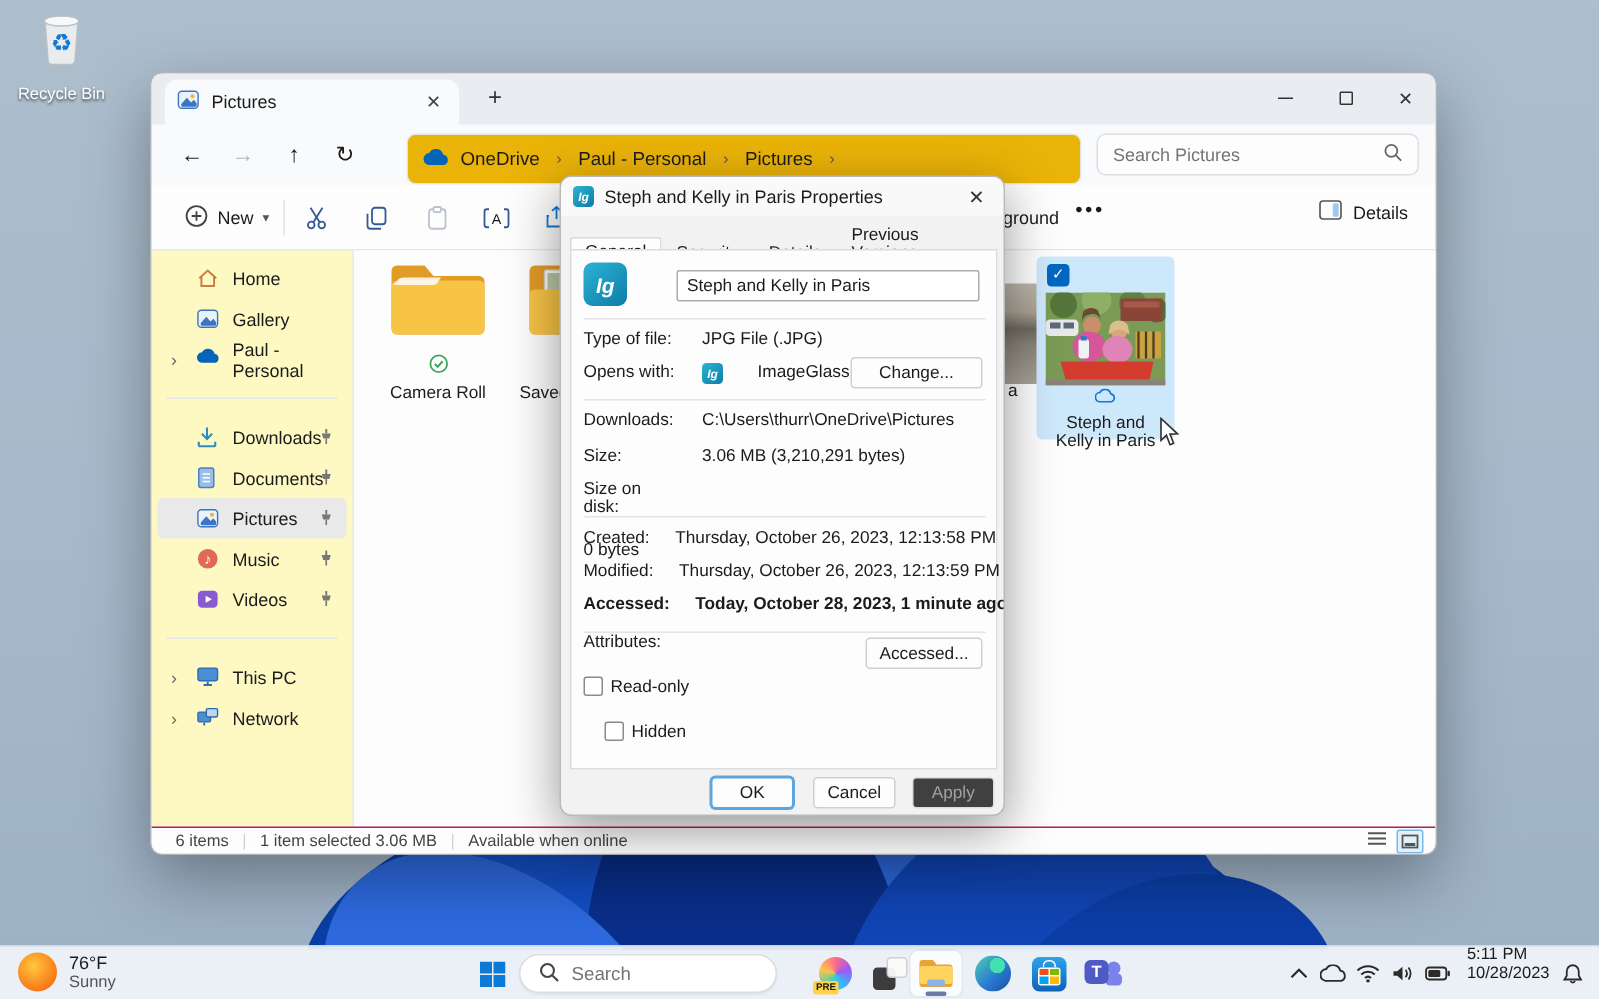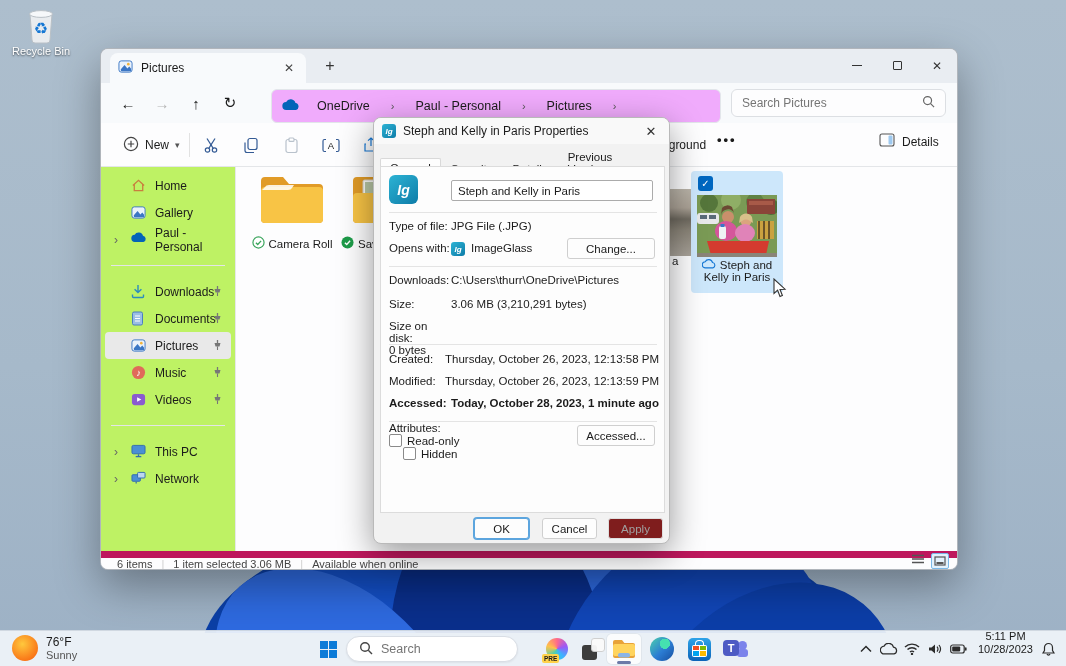--- a/index.html
+++ b/index.html
@@ -5,64 +5,64 @@
   * { margin:0; padding:0; box-sizing:border-box; }
   html,body { width:1066px; height:666px; overflow:hidden; }
   body { font-family:"Liberation Sans", sans-serif; font-size:12px; color:#1b1b1b; }
   .abs { position:absolute; }
   #screen { position:relative; width:1066px; height:666px; overflow:hidden;
             background:linear-gradient(180deg,#adbecd 0%,#a6b9ca 55%,#9db1c5 100%); }
 
   
   #bloom { left:170px; top:468px; width:720px; height:165px; z-index:1; }
   #recycle-bin { left:8px; top:6px; width:66px; text-align:center; z-index:2; }
-  #recycle-bin .rb-label { color:#fff; font-size:11px; text-shadow:0 1px 2px rgba(0,0,0,.65); margin-top:1px; }
+  #recycle-bin .rb-label { color:#fff; font-size:11px; text-shadow:0 1px 2px rgba(0,0,0,.65); margin-top:13px; }
 
   
   #explorer { left:100px; top:48px; width:858px; height:522px; z-index:10;
               border-radius:8px; background:#eef1f5; box-shadow:0 16px 44px rgba(0,0,0,.35);
               border:1px solid rgba(60,70,80,.35); overflow:hidden; }
   .tabstrip { position:absolute; left:0; top:0; width:100%; height:34px; background:#e9edf2; }
   .tab { position:absolute; left:9px; top:4px; width:196px; height:30px; background:#f8fafc;
          border-radius:8px 8px 0 0; display:flex; align-items:center; padding:0 8px; gap:8px; }
   .tab-title { font-size:12px; flex:1; }
   .tab-close { font-size:12px; color:#444; width:18px; height:18px; line-height:18px; text-align:center; border-radius:4px; }
   .tab-new { position:absolute; left:218px; top:8px; font-size:16px; color:#333; width:22px; text-align:center; }
   .wc { position:absolute; top:0; width:40px; height:33px; display:flex; align-items:center; justify-content:center; color:#333; }
   .navbar { position:absolute; left:0; top:34px; width:100%; height:40px; background:#f8fafc; display:flex; align-items:center; }
   .nav-ico { width:34px; text-align:center; font-size:15px; color:#1b1b1b; }
   .nav-ico.disabled { color:#b5b5b5; }
-  .addrbar { position:absolute; left:170px; top:40px; width:450px; height:28px; background:#f0abfc;
-             border:1px solid #e2e6ea; border-radius:6px; display:flex; align-items:center; padding:16px 10px; gap:17px; font-size:12.5px; }
+  .addrbar { position:absolute; left:170px; top:40px; width:450px; height:28px; background:#eab308;
+             border:1px solid #e2e6ea; border-radius:6px; display:flex; align-items:center; padding:16px 10px; gap:7px; font-size:12.5px; }
   .crumb-sep { color:#555; font-size:11px; padding:0 4px; }
   .searchbox { position:absolute; left:630px; top:40px; width:215px; height:28px; background:#fdfdfe;
                border:1px solid #dcdfe3; border-radius:6px; display:flex; align-items:center; padding:0 10px; }
   .searchbox input { border:none; outline:none; flex:1; font-size:12px; color:#ef4444; background:transparent; font-family:"Liberation Sans",sans-serif; }
   .toolbar { position:absolute; left:0; top:74px; width:100%; height:44px; background:#fdfdfe; border-bottom:1px solid #e4e6e9; }
   .tb-new { position:absolute; left:14px; top:9px; height:26px; display:flex; align-items:center; gap:6px; padding:0 8px; border-radius:4px; }
   .tb-divider { position:absolute; left:88px; top:10px; width:1px; height:24px; background:#e2e2e2; }
   .tb-ico { position:absolute; top:11px; width:32px; height:22px; display:flex; align-items:center; justify-content:center; }
   .tb-right-label { position:absolute; left:505px; top:15px; font-size:12px; color:#1b1b1b; white-space:nowrap; }
   .tb-dots { position:absolute; left:616px; top:9px; font-size:13px; letter-spacing:2px; font-weight:bold; color:#1b1b1b; }
   .tb-details { position:absolute; left:778px; top:10px; display:flex; align-items:center; gap:7px; font-size:12px; }
-  .sidebar { position:absolute; left:0; top:118px; width:135px; height:384px; background:#bef264; border-right:1px solid #e6e8ea; padding-top:5px; }
+  .sidebar { position:absolute; left:0; top:118px; width:135px; height:384px; background:#fef9c3; border-right:1px solid #e6e8ea; padding-top:5px; }
   .sb-item { height:27px; display:flex; align-items:center; padding-left:28px; position:relative; margin:0 4px; border-radius:4px; font-size:12px; }
   .sb-item.expandable { padding-left:28px; }
   .sb-chev { position:absolute; left:9px; color:#666; font-size:12px; }
   .sb-ico { position:absolute; left:26px; width:16px; height:16px; }
   .sb-item .sb-label { margin-left:22px; }
   .sb-item.selected { background:#e9e9e9; }
   .sb-pin { position:absolute; right:8px; top:7px; }
   .sb-div { height:1px; background:#e3e5e7; margin:12px 10px; }
   .content { position:absolute; left:135px; top:118px; width:723px; height:384px; background:#fdfdfe; }
-  .tile-label { font-size:11.5px; color:#1b1b1b; display:flex; align-items:center; justify-content:center; gap:4px; }
+  .tile-label { font-size:11.5px; color:#1b1b1b; display:flex; align-items:center; justify-content:center; gap:4px;flex-direction:column; }
   .sel-tile { position:absolute; left:455px; top:4px; width:92px; height:122px; background:#cde7fb; border-radius:4px; }
   .checkbox-badge { position:absolute; left:7px; top:5px; width:15px; height:15px; background:#0067c0; border-radius:3px;
                     color:#fff; font-size:10px; line-height:15px; text-align:center; }
-  .statusbar { position:absolute; left:0; top:502px; width:100%; height:19px; background:#fdfdfe; border-top:7px solid #be185d;
+  .statusbar { position:absolute; left:0; top:502px; width:100%; height:19px; background:#fdfdfe; border-top:1px solid #be185d;
                display:flex; align-items:center; font-size:11px; color:#444; padding-left:16px; }
   .sb-sep { color:#d0d0d0; margin:0 9px; }
   .view-icons { position:absolute; right:8px; top:502px; height:19px; display:flex; align-items:center; gap:6px; }
   .thumb-view { width:18px; height:16px; border:1px solid #7ab8e8; background:#e3f1fc; border-radius:2px; display:flex; align-items:center; justify-content:center; }
 
   
   #dialog { left:373px; top:117px; width:297px; height:427px; z-index:20; background:#f2f2f2;
             border-radius:8px; border:1px solid #b9b9b9; box-shadow:0 10px 34px rgba(0,0,0,.4); overflow:hidden; }
   .dlg-titlebar { position:absolute; left:0; top:0; width:100%; height:26px; background:#f9f9f9;
                   display:flex; align-items:center; padding:0 8px; gap:7px; }
@@ -70,47 +70,47 @@
   .dlg-close { width:20px; text-align:center; color:#333; font-size:13px; }
   .dlg-tabs { position:absolute; left:6px; top:29px; display:flex; align-items:flex-end; }
   .dlg-tab { font-size:11.5px; padding:3px 9px 4px 9px; color:#1b1b1b; border:1px solid transparent; }
   .dlg-tab.active { background:#fdfdfd; border:1px solid #d9d9d9; border-bottom:none; border-radius:2px 2px 0 0; padding-bottom:6px; }
   .dlg-page { position:absolute; left:6px; top:48px; width:285px; height:347px; background:#fdfdfd; border:1px solid #dcdcdc; }
   .ig-icon { border-radius:6px; background:linear-gradient(140deg,#2cb3d4,#0e7ca8); color:#fff; font-weight:bold;
              font-style:italic; display:flex; align-items:center; justify-content:center; }
   .fn-input { position:absolute; left:70px; top:13px; width:202px; height:21px; border:1px solid #ababab; border-radius:2px;
               font-size:11.5px; padding:0 6px; color:#1b1b1b; font-family:"Liberation Sans",sans-serif; background:#fff; }
   .dsep { position:absolute; left:8px; width:268px; height:1px; background:#e4e4e4; }
-  .drow { position:absolute; left:8px; width:270px; height:15px; font-size:11.5px; display:flex; }
+  .drow { position:absolute; left:8px; width:270px; height:15px; font-size:11.5px; display:flex;gap:17px; }
   .dlab { width:62px; color:#1b1b1b; }
   .dval { color:#1b1b1b; white-space:nowrap; }
   .dbtn { position:absolute; height:21px; background:#fdfdfd; border:1px solid #cfcfcf; border-radius:3px;
           font-size:11.5px; display:flex; align-items:center; justify-content:center; color:#1b1b1b; }
   .chk { width:13px; height:13px; border:1px solid #8a8a8a; border-radius:2px; background:#fff; display:inline-block; vertical-align:-2px; margin-right:5px; }
   .dlg-btn { position:absolute; top:400px; width:55px; height:21px; background:#fdfdfd; border:1px solid #cfcfcf;
              border-radius:3px; font-size:11.5px; display:flex; align-items:center; justify-content:center; }
   .dlg-btn.focused { border:1px solid #5ca5de; box-shadow:0 0 0 1px #5ca5de; }
-  .dlg-btn.disabled { color:#a0a0a0; background:#7f1d1d; border-color:#dedede; }
+  .dlg-btn.disabled { color:#a0a0a0; background:#404040; border-color:#dedede; }
 
   
   #taskbar { left:0; top:630px; width:1066px; height:36px; background:rgba(241,245,250,.92); z-index:30;
              border-top:1px solid rgba(190,200,212,.6); }
   .tb-weather { position:absolute; left:12px; top:4px; display:flex; align-items:center; gap:8px; }
   .tb-weather .wt { font-size:12px; }
   .tb-weather .wc2 { font-size:11px; color:#555; }
   .tb-start { position:absolute; left:316px; top:7px; width:24px; height:22px; display:flex; align-items:center; justify-content:center; }
   .tb-search { position:absolute; left:346px; top:5px; width:172px; height:26px; background:#fff; border:1px solid #d9dee5;
                border-radius:13px; display:flex; align-items:center; padding:0 3px 0 12px; gap:8px; box-shadow:0 1px 2px rgba(0,0,0,.06); }
   .tb-search input { border:none; outline:none; flex:1; font-size:12.5px; color:#444; background:transparent; font-family:"Liberation Sans",sans-serif; }
   .tb-app { position:absolute; top:3px; width:34px; height:30px; display:flex; align-items:center; justify-content:center; border-radius:5px; }
   .tb-app.active { background:rgba(255,255,255,.8); box-shadow:0 0 0 1px rgba(0,0,0,.04); }
   .app-underline { position:absolute; left:50%; transform:translateX(-50%); bottom:0px; width:14px; height:3px; border-radius:2px; background:#6b7aa8; }
   .tray { position:absolute; right:0; top:0; height:36px; display:flex; align-items:center; }
   .tray-ico { width:23px; display:flex; justify-content:center; }
-  .tb-clock { text-align:center; font-size:11px; line-height:13px; margin:0 4px 12px 8px; }
+  .tb-clock { text-align:left; font-size:11px; line-height:13px; margin:0 4px 12px 8px; }
 
   #cursor { left:773px; top:278px; z-index:50; }
 </style>
 </head>
 <body>
 
 <div id="screen">
 
   <div class="abs" id="bloom">
     <svg width="720" height="165" viewBox="0 0 720 165">

